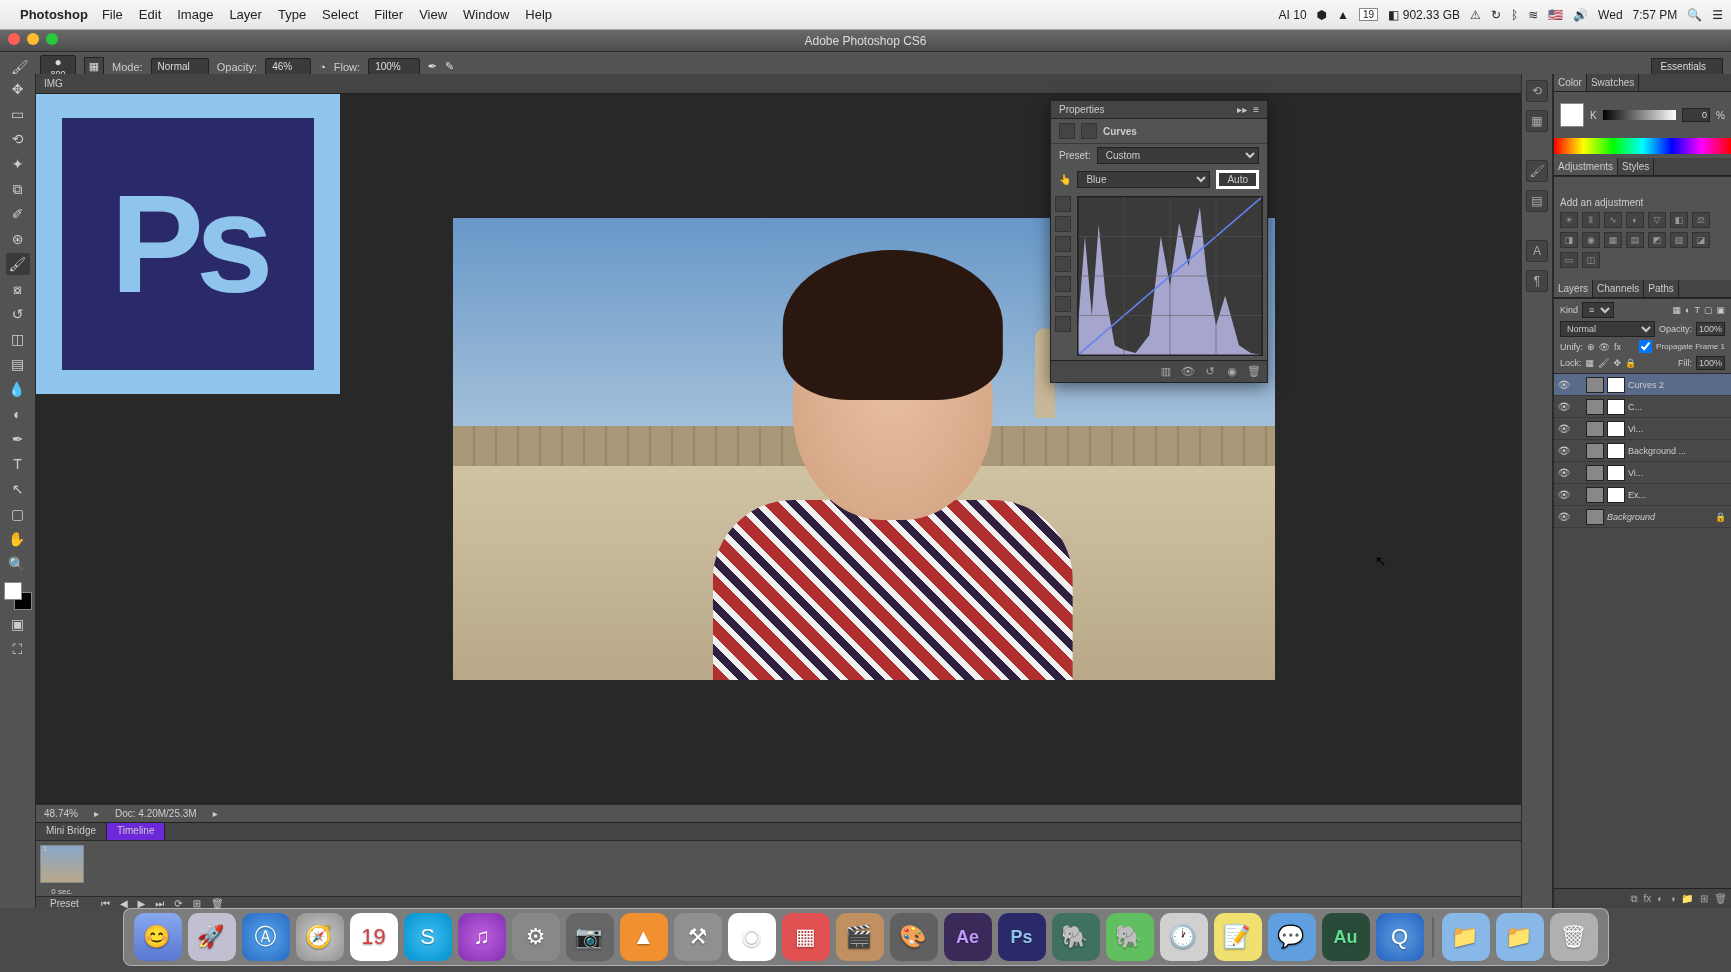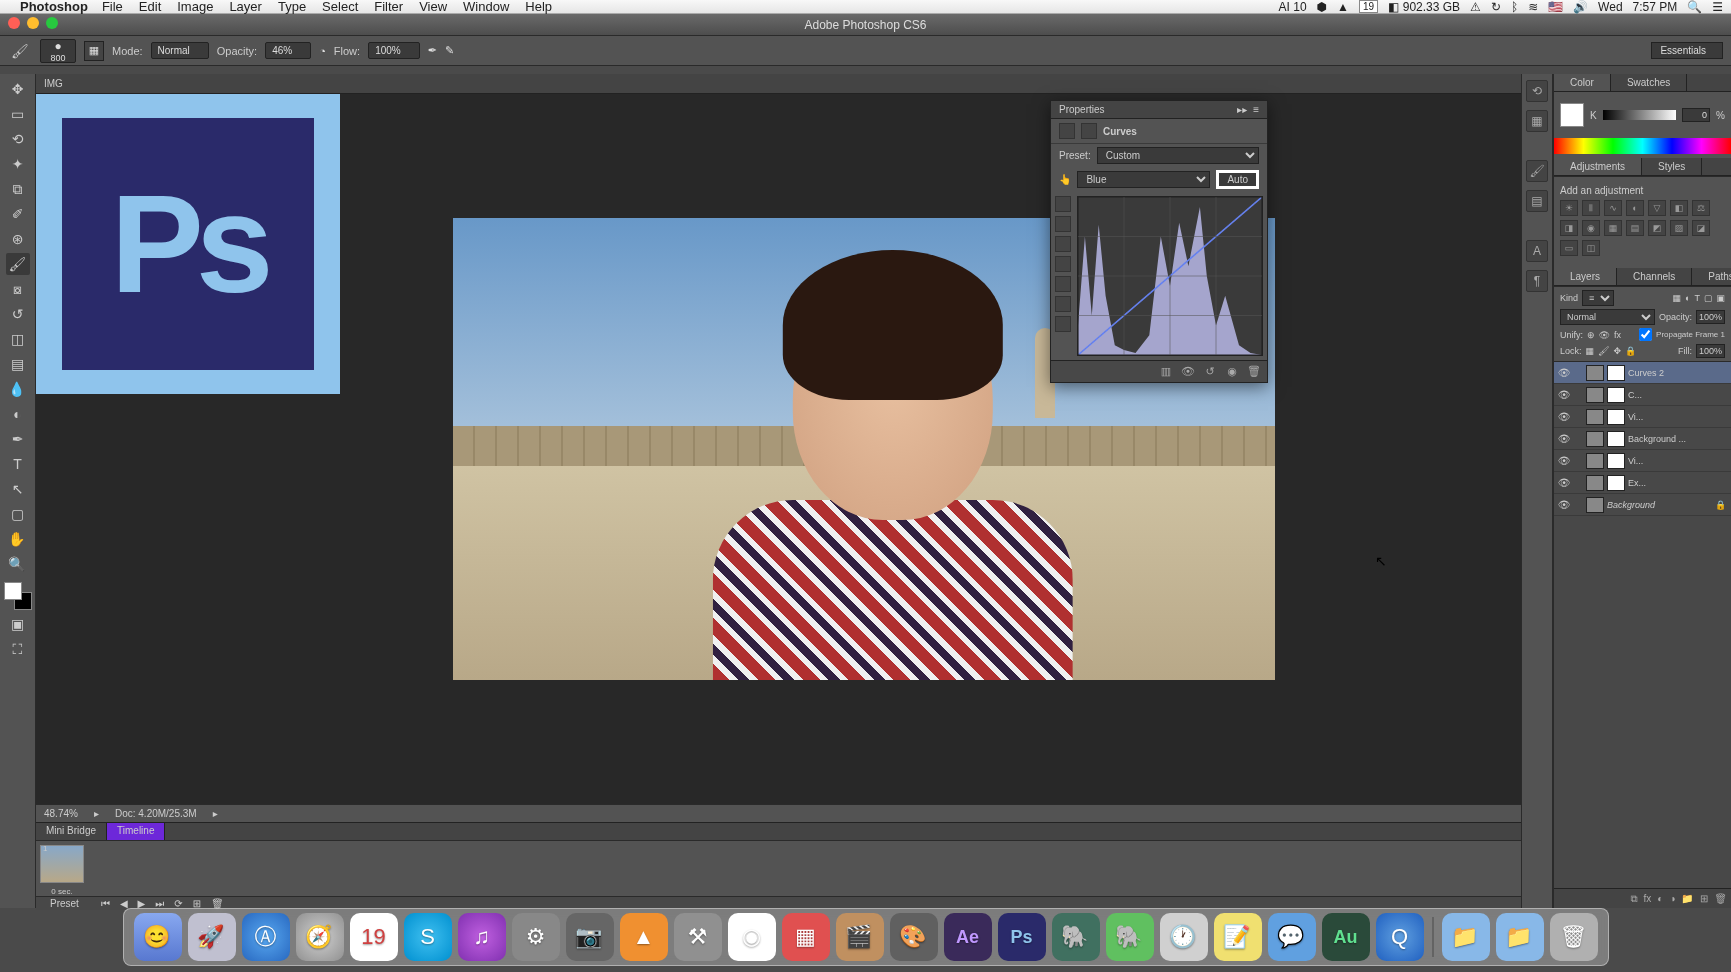--- a/index.html
+++ b/index.html
@@ -1,19 +1,19 @@
 <!DOCTYPE html>
 <html><head>
 <meta charset="utf-8">
 <style>
 * { margin: 0; padding: 0; box-sizing: border-box; font-family: "Lucida Grande", -apple-system, sans-serif; user-select: none; }
 body { width: 1731px; height: 972px; background: #4a4a4a; overflow: hidden; position: relative; }
 
 
-.mac-menubar { height: 14px; background: linear-gradient(#f8f8f8, #e6e6e6); display: flex; align-items: center; padding: 0 8px; font-size: 13px; color: #222; border-bottom: 1px solid #aaa; }
+.mac-menubar { height: 30px; background: linear-gradient(#f8f8f8, #e6e6e6); display: flex; align-items: center; padding: 0 8px; font-size: 13px; color: #222; border-bottom: 1px solid #aaa; }
 .mac-menubar .apple { font-size: 15px; margin-right: 12px; }
 .mac-menubar .appname { font-weight: bold; margin-right: 14px; }
 .mac-menubar .item { margin-right: 16px; cursor: default; }
 .mac-menubar .right { margin-left: auto; display: flex; align-items: center; gap: 10px; font-size: 12px; }
 .mac-menubar .right span { cursor: default; }
 
 
 .ps-title { height: 22px; background: linear-gradient(#6a6a6a, #4d4d4d); color: #ddd; text-align: center; font-size: 12px; line-height: 22px; border-bottom: 1px solid #2a2a2a; position: relative; }
 .ps-title .traffic { position: absolute; left: 8px; top: 3px; display: flex; gap: 7px; }
 .ps-title .traffic span { width: 12px; height: 12px; border-radius: 50%; display: inline-block; }
@@ -63,29 +63,29 @@
 .frame-dur { font-size: 8px; color: #ccc; text-align: center; }
 .timeline-controls { height: 20px; background: #484848; border-top: 1px solid #2a2a2a; display: flex; align-items: center; padding: 0 8px; gap: 10px; font-size: 10px; color: #ccc; }
 
 
 .mid-strip { width: 32px; background: #535353; border-left: 1px solid #2a2a2a; border-right: 1px solid #2a2a2a; display: flex; flex-direction: column; align-items: center; padding-top: 6px; gap: 8px; }
 .mid-strip .ic { width: 22px; height: 22px; background: #444; border: 1px solid #333; border-radius: 2px; cursor: pointer; display:flex; align-items:center; justify-content:center; font-size:12px; color:#aaa;}
 
 
 .right-panels { width: 178px; background: #535353; border-left: 1px solid #2a2a2a; display: flex; flex-direction: column; font-size: 10px; color: #ccc; }
 .panel-tabs { display: flex; background: #444; border-bottom: 1px solid #222; }
-.panel-tabs .ptab { padding: 3px 16px; border-right: 1px solid #222; cursor: pointer; font-size: 10px; }
+.panel-tabs .ptab { padding: 3px 4px; border-right: 1px solid #222; cursor: pointer; font-size: 10px; }
 .panel-tabs .ptab.active { background: #535353; }
 .color-panel { height: 46px; padding: 4px 6px; display: flex; align-items: center; gap: 6px; }
 .color-panel .swatch { width: 24px; height: 24px; background: #fff; border: 1px solid #888; }
 .color-panel .slider { flex: 1; height: 10px; background: linear-gradient(to right, #000, #fff); }
 .color-panel input { width: 28px; background: #3a3a3a; border: 1px solid #222; color: #ddd; font-size: 9px; text-align: right; padding: 1px 2px; }
 .hue-strip { height: 16px; background: linear-gradient(to right, #f00, #ff0, #0f0, #0ff, #00f, #f0f, #f00); margin: 0; }
 
-.adjust-panel { border-top: 1px solid #2a2a2a; padding: 8px 6px 8px 6px; }
+.adjust-panel { border-top: 1px solid #2a2a2a; padding: 20px 6px 8px 6px; }
 .adjust-panel .hdr { font-size: 10px; margin-bottom: 4px; }
 .adjust-icons { display: flex; flex-wrap: wrap; gap: 4px; }
 .adjust-icons .ai { width: 18px; height: 16px; background: #444; border: 1px solid #333; cursor: pointer; display:flex; align-items:center; justify-content:center; font-size:9px; color:#999; }
 
 .layers-panel { flex: 1; border-top: 1px solid #2a2a2a; display: flex; flex-direction: column; min-height: 0; }
 .layers-opts { padding: 3px 6px; display: flex; flex-direction: column; gap: 3px; border-bottom: 1px solid #2a2a2a; }
 .layers-opts .row { display: flex; align-items: center; gap: 4px; font-size: 9px; }
 .layers-opts select, .layers-opts .val { background: #3a3a3a; border: 1px solid #222; color: #ccc; font-size: 9px; padding: 1px 2px; }
 .layer-list { flex: 1; overflow-y: auto; background: #484848; }
 .layer { display: flex; align-items: center; height: 22px; border-bottom: 1px solid #3a3a3a; padding: 0 4px; gap: 3px; }

